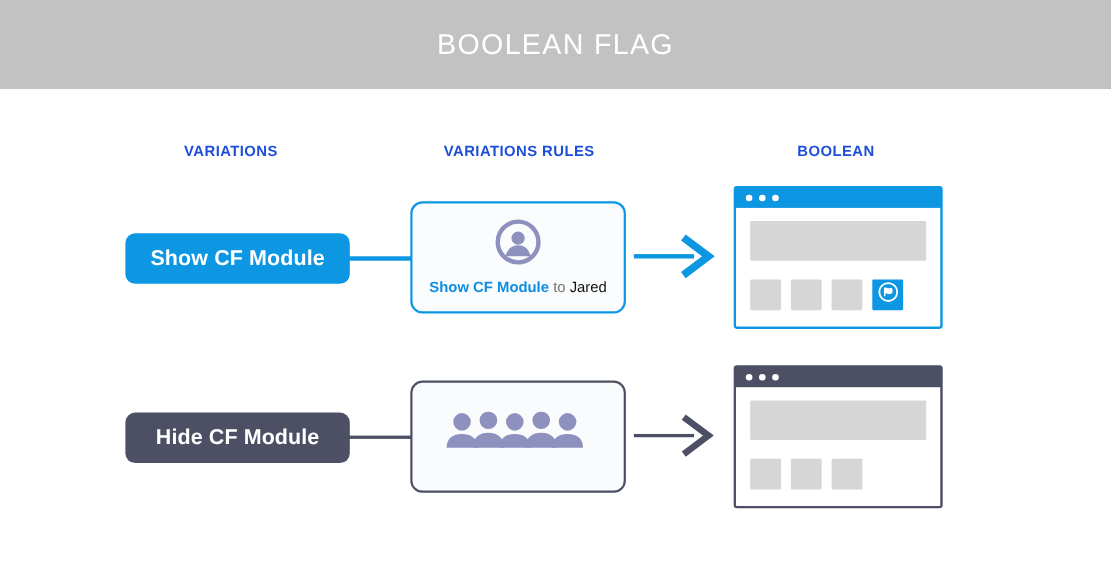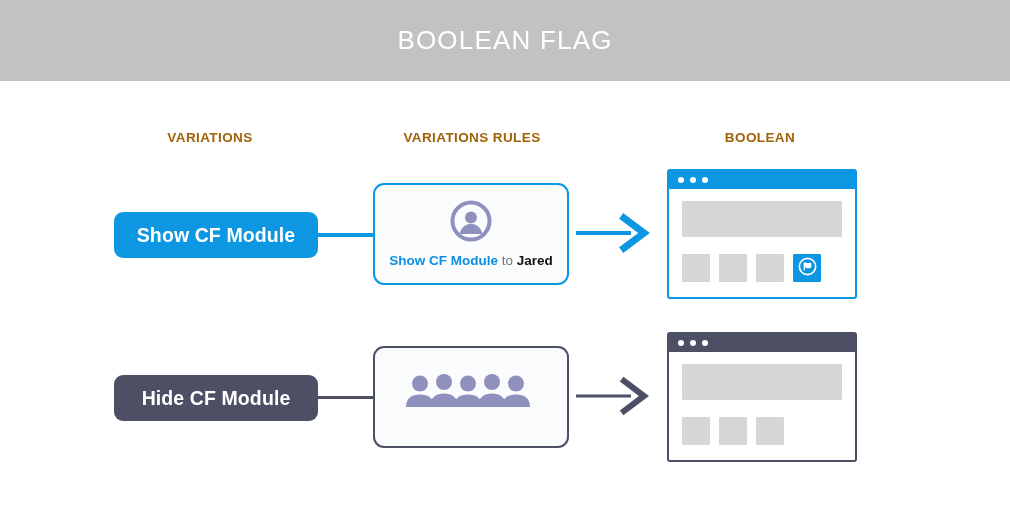--- a/index.html
+++ b/index.html
@@ -32,21 +32,21 @@
     font-weight: 300;
     letter-spacing: 1.2px;
     font-family: "Liberation Sans", sans-serif;
   }
 
   
   .col-heading {
     position: absolute;
     font-size: 13.5px;
     font-weight: bold;
-    color: #a16207;
+    color: #1d4ed8;
     letter-spacing: 0.4px;
     text-align: center;
     white-space: nowrap;
   }
   #col-variations { left: 110px; top: 130px; width: 200px; }
   #col-targeting  { left: 372px; top: 130px; width: 200px; }
   #col-results    { left: 660px; top: 130px; width: 200px; }
 
   
   .variation-pill {
@@ -104,21 +104,21 @@
 
   .rule-text {
     font-size: 13.5px;
     text-align: center;
     line-height: 17px;
     padding: 0 6px;
   }
   .rule-text .flag-blue { color: #0d8ee0; font-weight: bold; }
   .rule-text .flag-dark { color: #3d4055; font-weight: bold; }
   .rule-text .conj { color: #737373; font-weight: normal; }
-  .rule-text .target { color: #111111; font-weight: bold; text-align: center; }
+  .rule-text .target { color: #111111; font-weight: normal; text-align: center; }
 
   
   .arrow-wrap { position: absolute; }
   #arrow-show { left: 576px; top: 212px; }
   #arrow-hide { left: 576px; top: 375px; }
 
   
   .browser {
     position: absolute;
     left: 667px;

